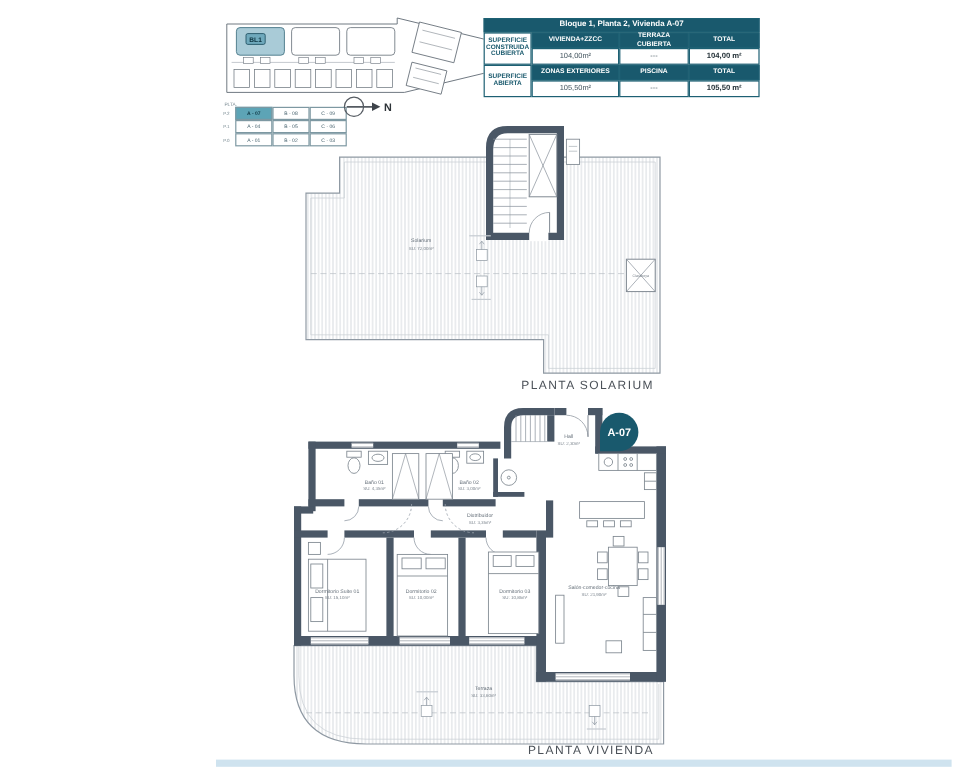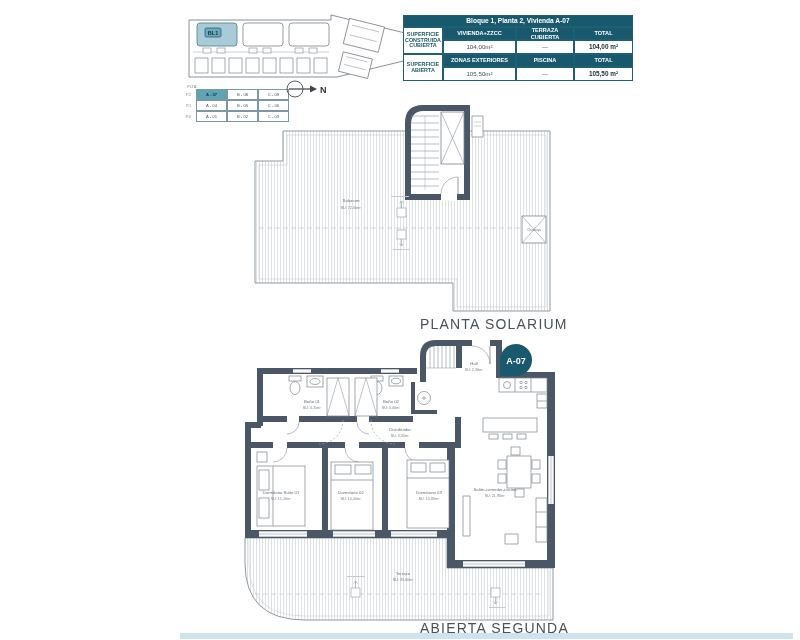--- a/index.html
+++ b/index.html
@@ -23,21 +23,21 @@
   .legend{position:absolute;left:186px;top:84px;width:112px;color:#546b75;}
   .legend-head{font-size:4px;color:#7b8c94;margin-left:1px;}
   .legend-grid{display:grid;grid-template-columns:10px 31px 31px 31px;grid-auto-rows:11px;}
   .legend-grid .lvl{font-size:3.8px;display:flex;align-items:center;color:#7b8c94;}
   .legend-grid .cell{border:0.5px solid #7d98a2;font-size:4.2px;display:flex;align-items:center;
                      justify-content:center;color:#44606c;box-sizing:border-box;}
   .legend-grid .hl{background:#5da4b6;color:#0e3642;font-weight:bold;}
 
   
   .caption{position:absolute;left:420px;width:125px;text-align:right;color:#4b5158;
-           font-size:14px;letter-spacing:1.2px;white-space:nowrap;}
+           font-size:10px;letter-spacing:1.2px;white-space:nowrap;}
   .footer-strip{position:absolute;left:180px;top:633px;width:613px;height:6px;background:#cfe3ef;}
 
   svg{display:block;}
   svg text{font-family:"Liberation Sans",sans-serif;}
   .rname{font-size:4.3px;fill:#66707a;text-anchor:middle;}
   .rarea{font-size:3.7px;fill:#7b848d;text-anchor:middle;}
 </style>
 </head>
 <body>
 
@@ -343,16 +343,16 @@
     <text class="rname" x="108" y="156">Dormitorio 02</text>
     <text class="rarea" x="108" y="161.5">SU: 10,00m²</text>
     <text class="rname" x="186" y="156">Dormitorio 03</text>
     <text class="rarea" x="186" y="161.5">SU: 10,85m²</text>
     <text class="rname" x="252" y="153">Salón-comedor-cocina</text>
     <text class="rarea" x="252" y="158.5">SU: 21,90m²</text>
 
     <path d="M257,38 V22 A16,16 0 1 1 273,38 Z" fill="#19596d"></path>
     <text x="273" y="25.5" font-size="9" font-weight="bold" fill="#ffffff" text-anchor="middle">A-07</text>
   </svg>
-  <div class="caption" style="top:620px">ABIERTA SEGUNDA</div>
+  <div class="caption" style="top:620px">PLANTA VIVIENDA</div>
 
   <div class="footer-strip"></div>
 </div>
 
 </body></html>

